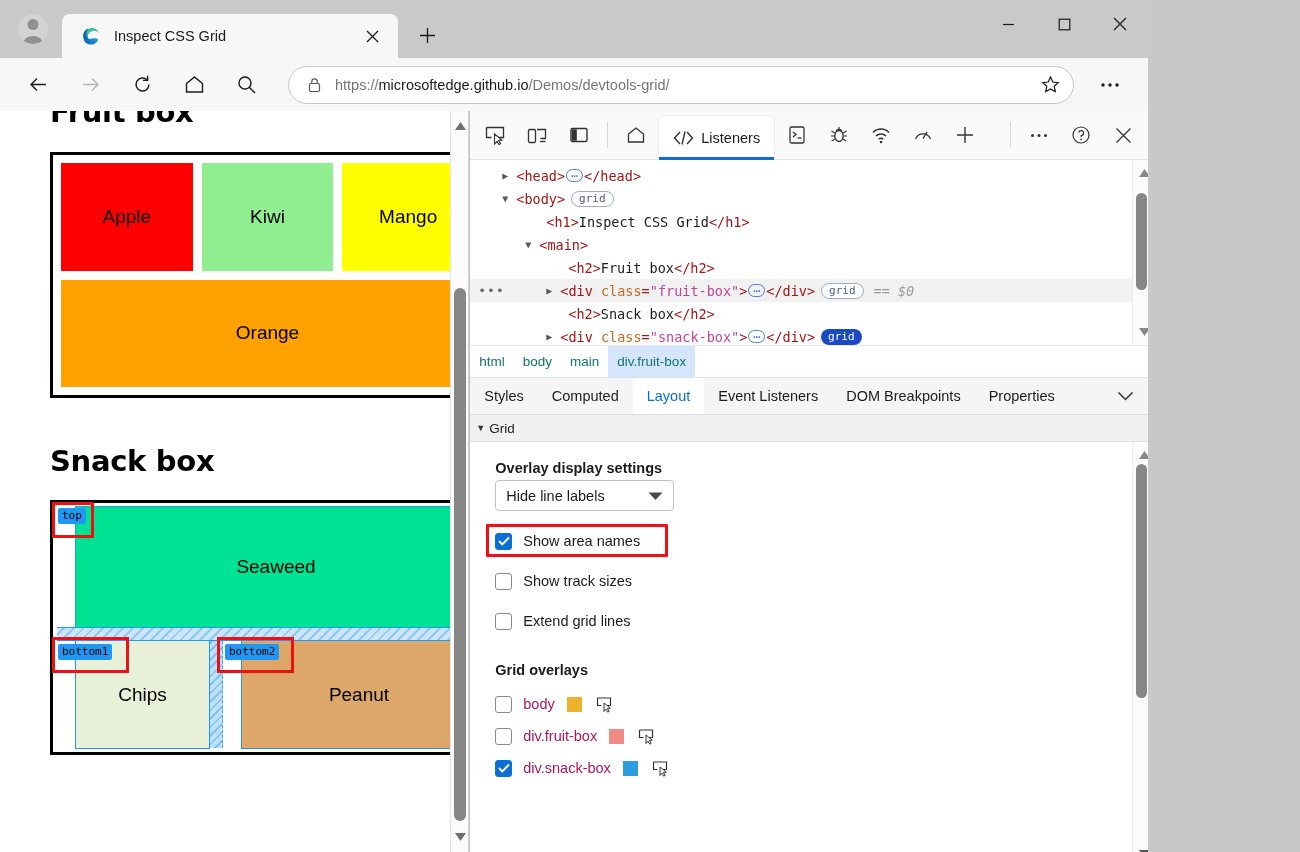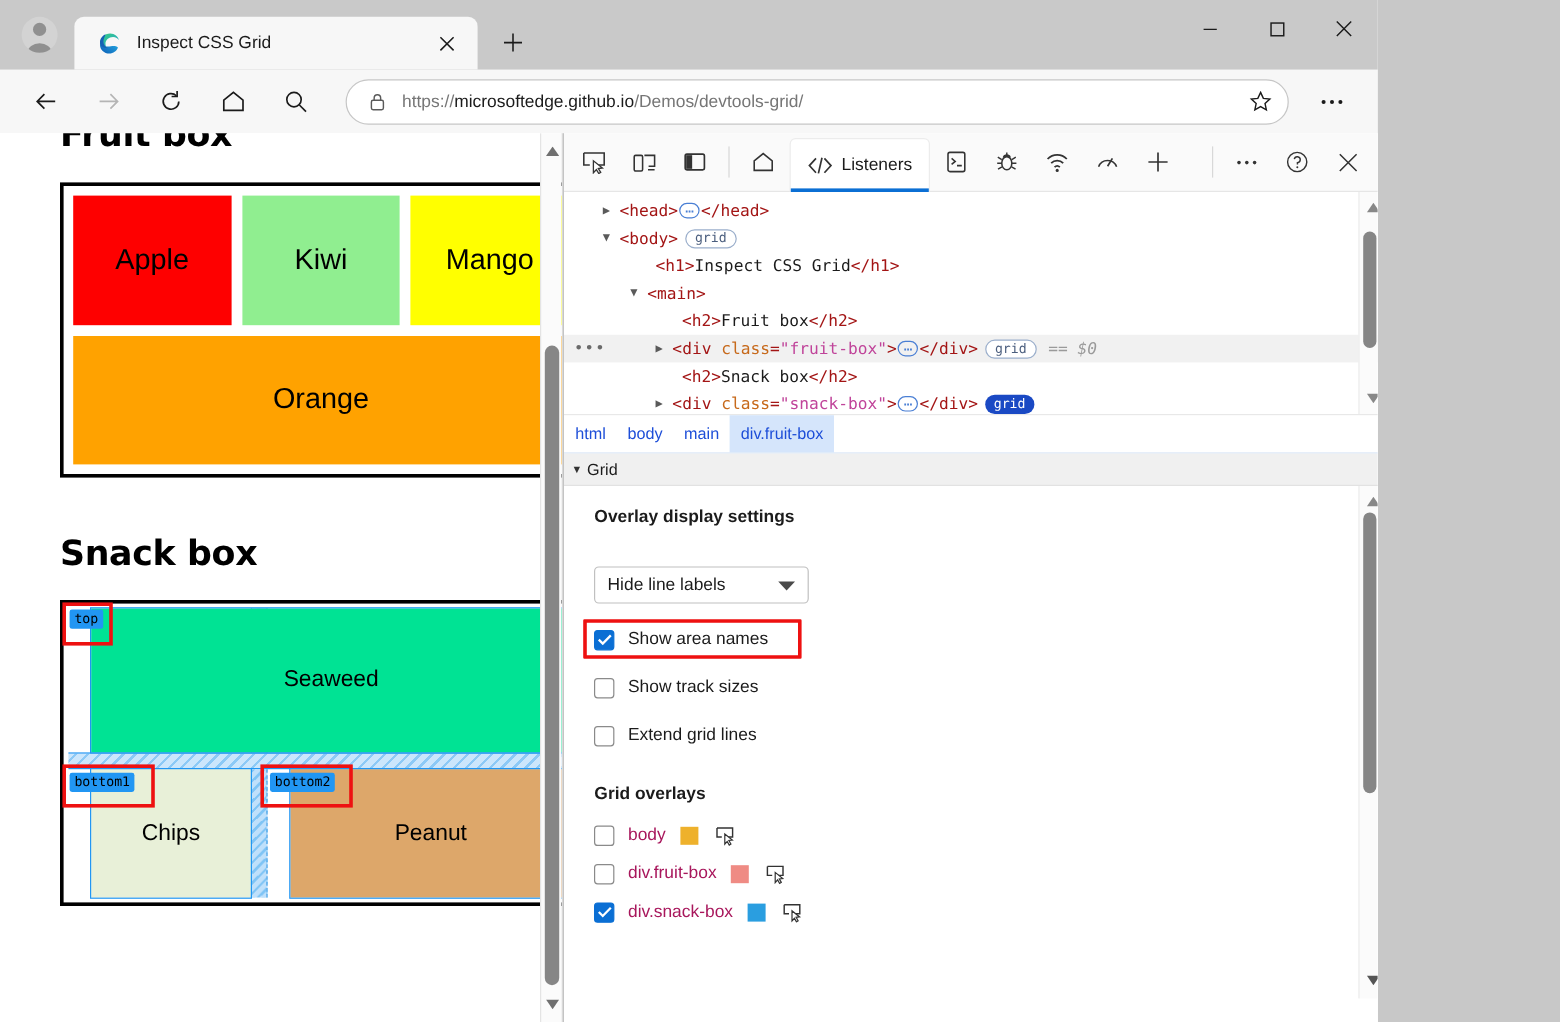--- a/index.html
+++ b/index.html
@@ -107,21 +107,21 @@
   .fruit-box {
     margin-top: 23px; width: 435px; height: 246px;
     border: 3px solid #000; background: #fff;
     display: grid;
     grid-template-columns: 1fr 1fr 1fr;
     grid-template-rows: 1fr 1fr;
     gap: 9px; padding: 8px;
   }
   .cell {
     display: flex; align-items: center; justify-content: center;
-    font-size: 24px; color: #000; font-family: "Liberation Sans", sans-serif;
+    font-size: 19px; color: #000; font-family: "Liberation Sans", sans-serif;
   }
   .c-apple { background: #fe0000; }
   .c-kiwi  { background: #90ee90; }
   .c-mango { background: #ffff00; }
   .c-orange{ background: #ffa200; grid-column: 1 / 4; }
 
   .snack-box {
     margin-top: 22px; width: 435px; height: 255px;
     border: 3px solid #000; background: #fff; position: relative;
     padding: 4px;
@@ -226,21 +226,21 @@
   .badge-outline { border: 1px solid #9aaecb; color: #4b5e7e; background: #fff; }
   .badge-filled  { background: #1a49c4; color: #fff; }
   .dollar { color: #9a9a9a; margin-left: 10px; font-style: italic; }
   .dots-btn { position:absolute; left: -8px; color:#6a6a6a; letter-spacing:1px; font-size: 13px;}
 
   .breadcrumb {
     height: 33px; display: flex; align-items: stretch; font-size: 13.5px;
     border-top: 1px solid #e8e8e8; border-bottom: 1px solid #d6e3f5; background: #fff;
   }
   .bc-item {
-    display: flex; align-items: center; padding: 0 9px; color: #1d4ed8;
+    display: flex; align-items: center; padding: 0 9px; color: #0f766e;
   }
   .bc-item.active { background: #d5e5fb; }
 
   .panel-tabs {
     height: 37px; display: flex; align-items: stretch;
     border-bottom: 1px solid #dfdfdf; background: #f5f5f5;
   }
   .pt {
     display: flex; align-items: center; padding: 0 14px; font-size: 14.5px;
     color: #1b1b1b;
@@ -248,21 +248,21 @@
   .pt.active { background: #fff; color: #0b6fd4; }
   .pt-spacer { flex: 1; }
 
   .grid-section-hdr {
     height: 27px; background: #f0f0f0; display: flex; align-items: center;
     padding-left: 6px; font-size: 13.5px; border-bottom: 1px solid #e2e2e2;
   }
   .caret-d { font-size: 9px; margin-right: 4px; color:#333; }
 
   .layout-body { flex: 1; position: relative; background: #fff; overflow: hidden; padding: 18px 0 0 25px; }
-  .sec-title { font-size: 14.5px; font-weight: bold; margin-bottom: 33px; }
+  .sec-title { font-size: 14.5px; font-weight: bold; margin-bottom: 4px; }
   .select-box {
     width: 179px; height: 31px; border: 1px solid #c0c0c0; border-radius: 4px;
     display: flex; align-items: center; padding: 0 10px; font-size: 14.5px;
     background: #fff; margin-bottom: 15px;
   }
   .select-box .sv { flex: 1; }
   .cb-row { display: flex; align-items: center; height: 30px; margin-bottom: 10px; position: relative; }
   .cb {
     width: 17px; height: 17px; border: 1.5px solid #8a8a8a; border-radius: 3px;
     background: #fff; flex: 0 0 17px; display:flex; align-items:center; justify-content:center;
@@ -628,20 +628,34 @@
         </div>
       </div>
 
       <div class="breadcrumb">
         <div class="bc-item">html</div>
         <div class="bc-item">body</div>
         <div class="bc-item">main</div>
         <div class="bc-item active">div.fruit-box</div>
       </div>
 
+      <div class="panel-tabs">
+        <div class="pt">Styles</div>
+        <div class="pt">Computed</div>
+        <div class="pt active">Layout</div>
+        <div class="pt">Event Listeners</div>
+        <div class="pt">DOM Breakpoints</div>
+        <div class="pt">Properties</div>
+        <div class="pt-spacer"></div>
+        <div class="pt">
+          <svg width="17" height="11" viewBox="0 0 17 11">
+              <path d="M1.5 1.5 L8.5 8.5 L15.5 1.5" fill="none" stroke="#333" stroke-width="1.5"></path>
+            </svg>
+        </div>
+      </div>
 
       <div class="grid-section-hdr">
         <span class="caret-d">▼</span>
         <span>Grid</span>
       </div>
 
       <div class="layout-body">
         <div class="sec-title">Overlay display settings</div>
 
         <div class="select-box">

